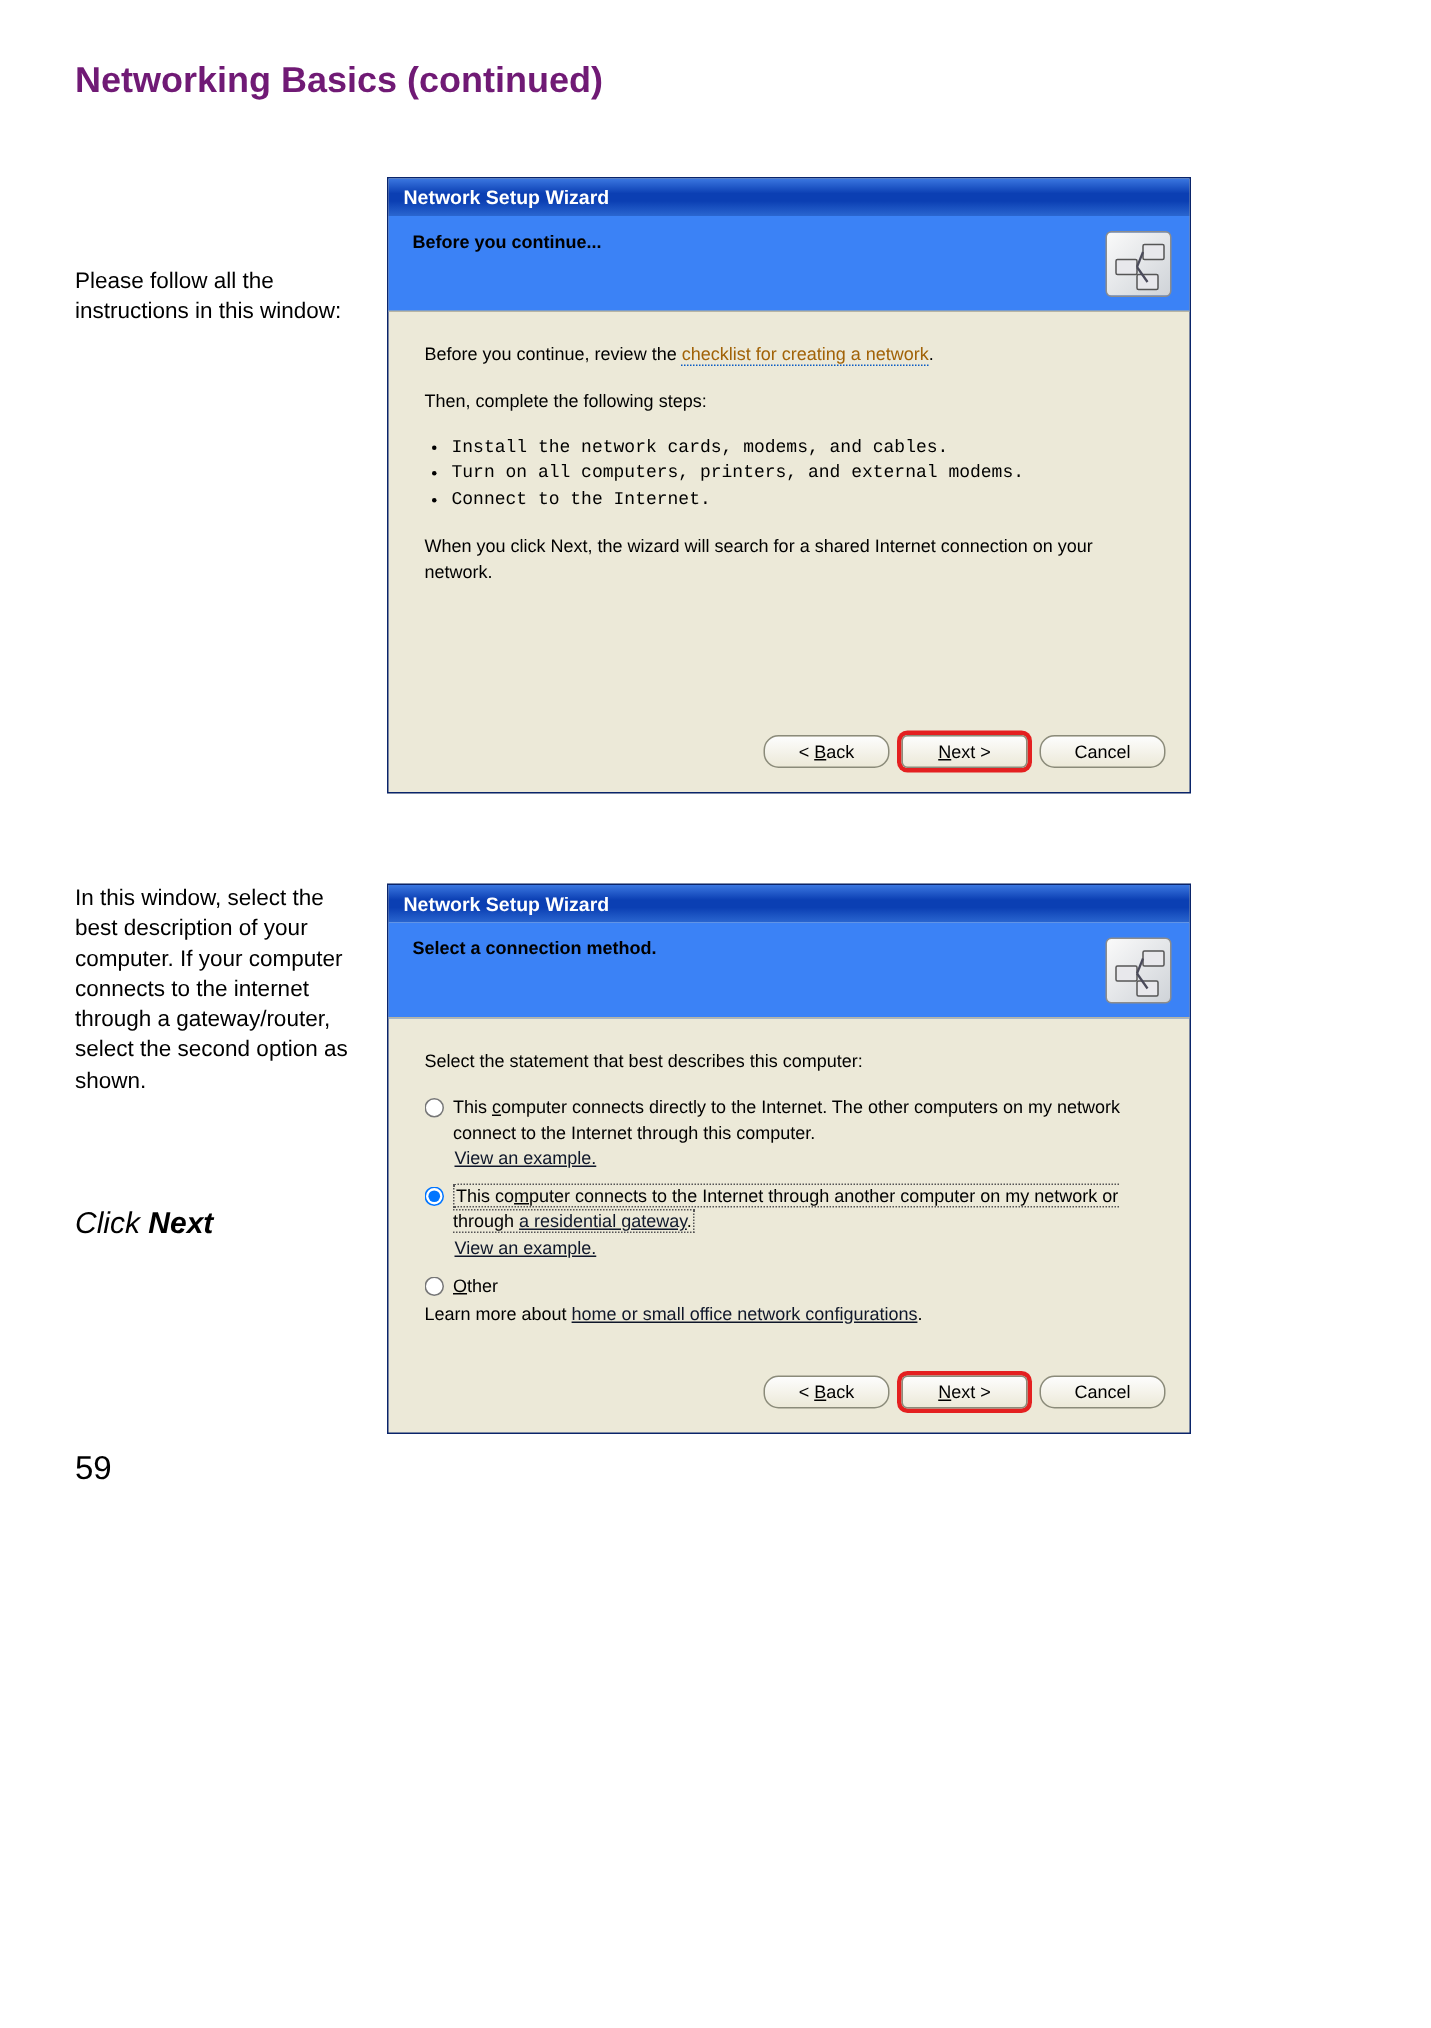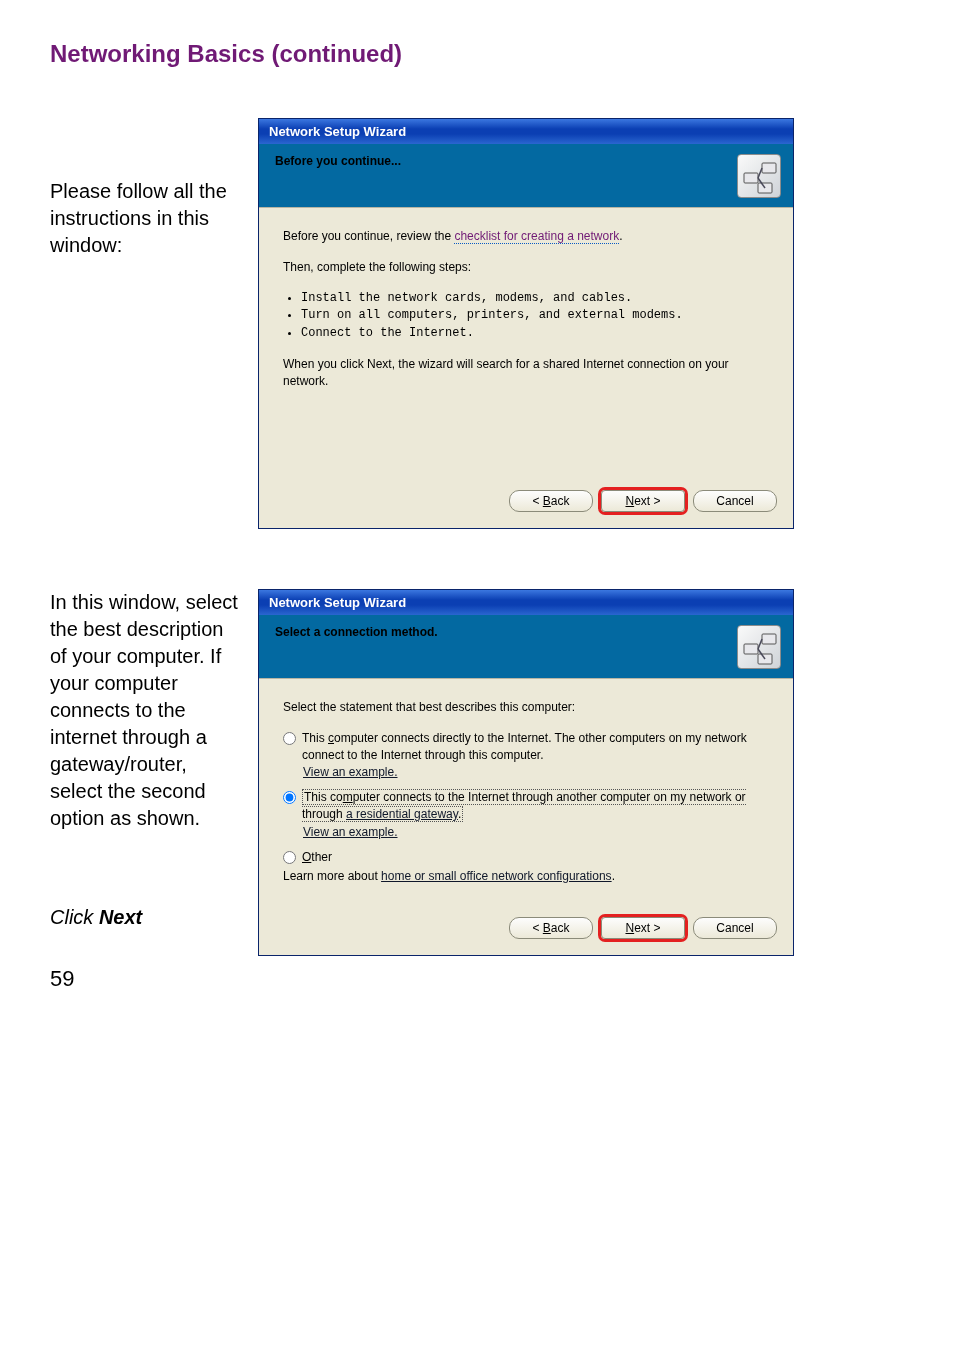--- a/index.html
+++ b/index.html
@@ -18,42 +18,42 @@
     margin: 0 0 50px 0;
   }
   .section {
     display: flex;
     gap: 14px;
     margin-bottom: 60px;
     align-items: flex-start;
   }
   .side-text {
     width: 194px;
-    font-size: 20px;
+    font-size: 15px;
     line-height: 1.35;
     padding-top: 60px;
   }
   .side-text-2 { padding-top: 0; }
   .dialog {
     width: 536px;
     border: 1px solid #0a246a;
     background: #ece9d8;
     font-family: Tahoma, Arial, sans-serif;
     font-size: 12px;
     color: #000;
   }
   .titlebar {
     background: linear-gradient(#3b77e0, #0b3fb3 40%, #0b3fb3 60%, #2a66d0);
     color: #fff;
     font-weight: bold;
     font-size: 13px;
     padding: 5px 10px;
   }
   .header-band {
-    background: #0369a1;
+    background: #3b82f6;
     padding: 10px 12px 8px 16px;
     display: flex;
     align-items: flex-start;
     justify-content: space-between;
     border-bottom: 1px solid #b8b5a4;
     min-height: 64px;
     text-align: right;
   }
   .header-title {
     font-weight: bold;
@@ -69,21 +69,21 @@
   }
   .wiz-icon svg { width: 44px; height: 44px; }
   .body-area {
     padding: 20px 24px 16px 24px;
     min-height: 270px;
   }
   .body-area p { margin: 0 0 14px 0; line-height: 1.4; }
   .body-area ul { margin: 0 0 14px 0; padding-left: 18px; font-family: Liberation Mono, monospace; }
   .body-area li { margin: 1px 0; line-height: 1.4; }
   .dotted-link {
-    color: #701a75;
+    color: #a16207;
     border-bottom: 1px dotted #0a5cc4;
     padding-bottom: 0;
   }
   .plain-link {
     color: #0f172a;
     text-decoration: underline;
   }
   .radio-row {
     display: flex;
     align-items: flex-start;

